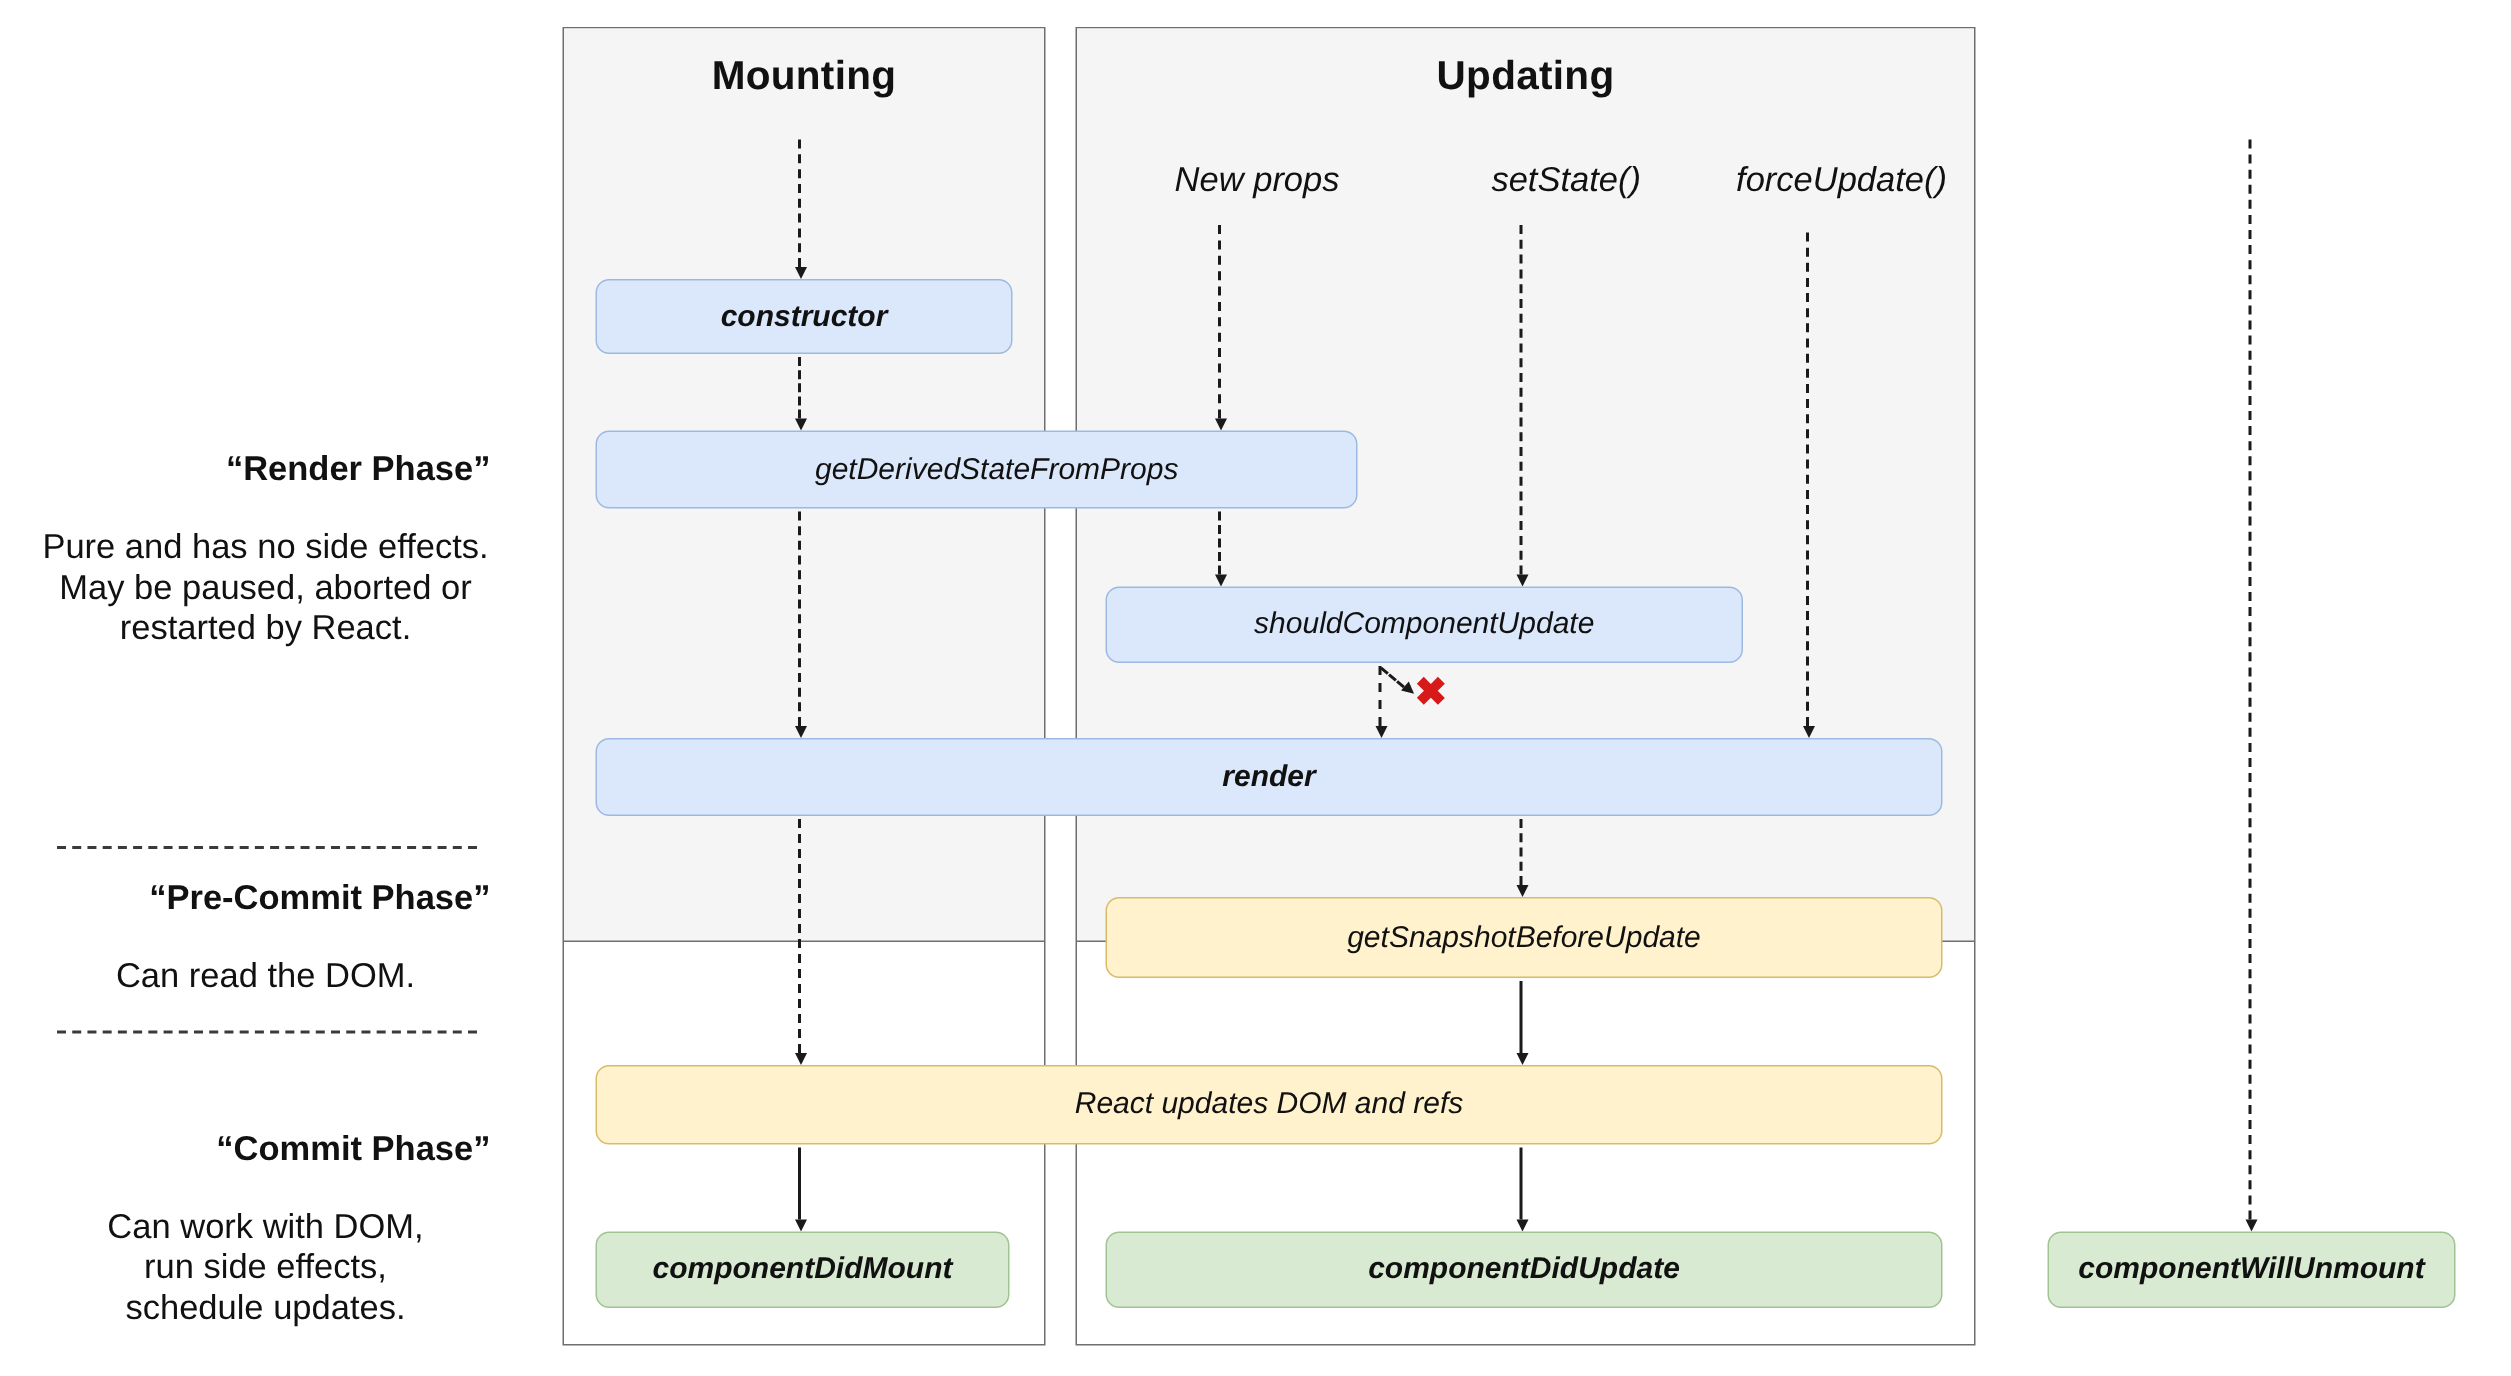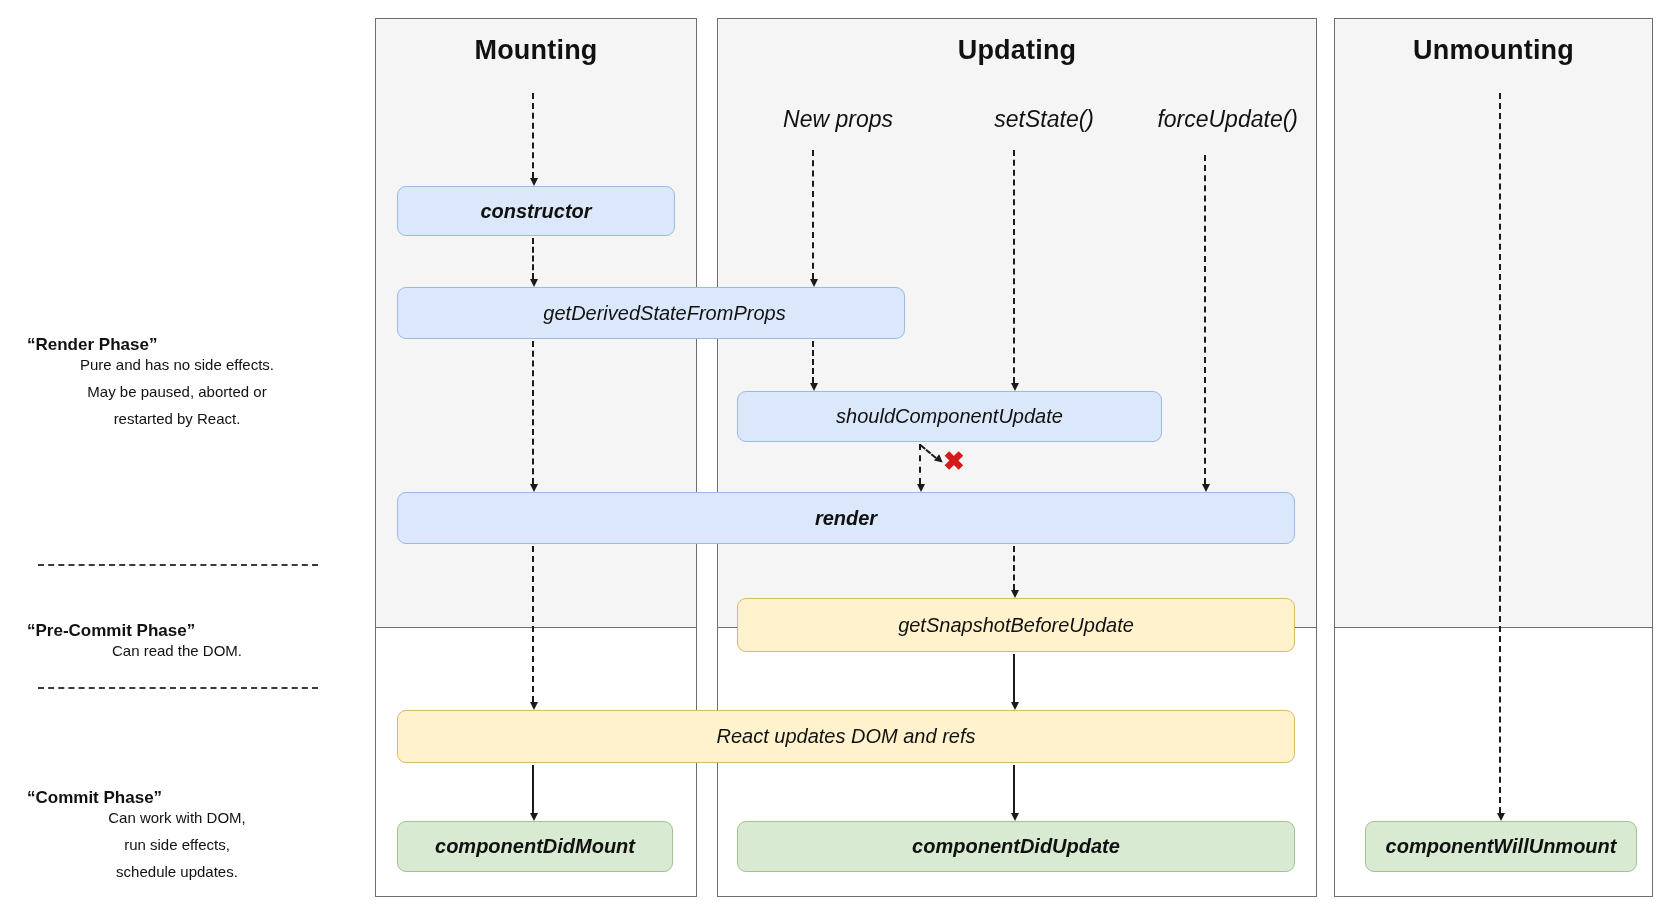--- a/index.html
+++ b/index.html
@@ -39,40 +39,36 @@
   .branch{position:absolute;left:920px;top:446px;height:20px;width:0;border-left:2px dashed var(--arrow-color);
     transform:rotate(-50deg);transform-origin:top left;z-index:4;}
   .branch::after{content:"";position:absolute;bottom:-8px;left:-4px;width:0;height:0;
     border-left:4px solid transparent;border-right:4px solid transparent;border-top:8px solid var(--arrow-color);}
   .skip-x{position:absolute;left:943px;top:448px;font-size:26px;font-weight:bold;color:var(--skip-marker-red);z-index:6;line-height:1;}
 
   
   .trigger{position:absolute;top:106px;font-style:italic;font-size:23px;text-align:right;z-index:5;}
 
   
-  .phase-title{position:absolute;left:27px;width:300px;text-align:left;font-size:17px;font-weight:bold;margin-top:36px;}
-  .phase-desc{position:absolute;left:27px;width:300px;text-align:center;font-size:15px;line-height:27px;white-space:pre-line;}
+  .phase-title{position:absolute;left:27px;width:300px;text-align:right;font-size:23px;font-weight:bold;}
+  .phase-desc{position:absolute;left:27px;width:300px;text-align:center;font-size:23px;line-height:27px;white-space:pre-line;}
   .phase-divider{position:absolute;left:38px;width:280px;height:0;border-top:2px dashed #3a3a3a;}
 </style>
 </head>
 <body>
 
 <div id="canvas">
 
   <div class="col" style="left:717px;width:600px;">
     <div class="col-shade"></div>
     <div class="col-title">Updating</div>
   </div>
   <div class="col" style="left:375px;width:322px;">
     <div class="col-shade"></div>
     <div class="col-title">Mounting</div>
-  </div>
-  <div class="col" style="left:1334px;width:319px;">
-    <div class="col-shade"></div>
-    <div class="col-title">Unmounting</div>
   </div>
 
   <div class="phase-title" style="top:299px;">“Render Phase”</div>
   <div class="phase-desc" style="top:351px;">Pure and has no side effects.
 May be paused, aborted or
 restarted by React.</div>
   <div class="phase-divider" style="top:564px;"></div>
   <div class="phase-title" style="top:585px;">“Pre-Commit Phase”</div>
   <div class="phase-desc" style="top:637px;">Can read the DOM.</div>
   <div class="phase-divider" style="top:687px;"></div>

